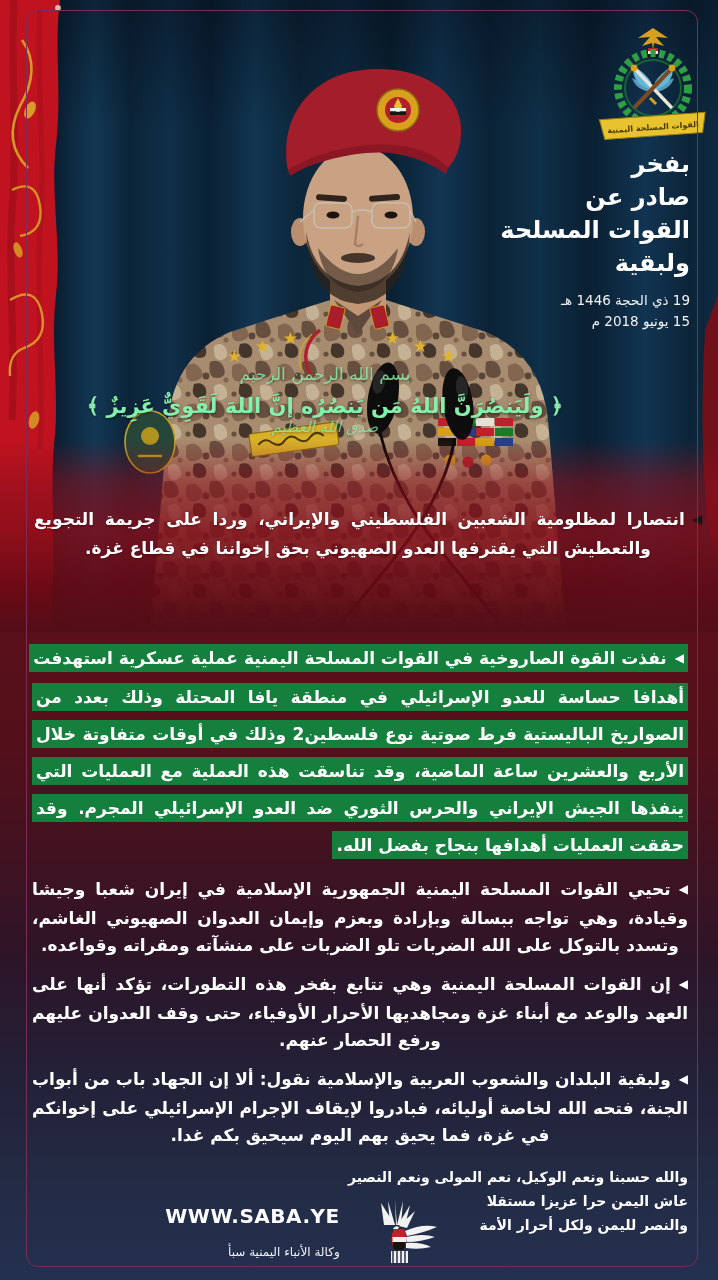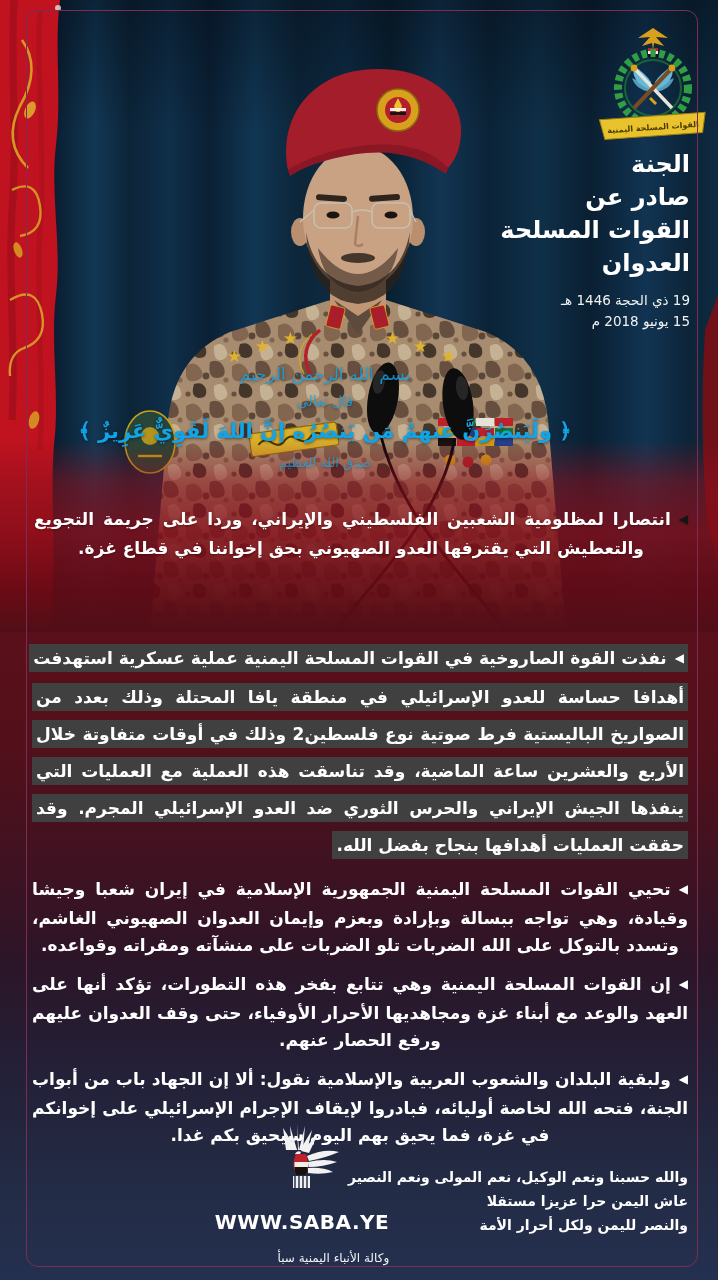--- a/index.html
+++ b/index.html
@@ -38,48 +38,48 @@
     position:absolute;top:10px;left:26px;right:20px;bottom:13px;z-index:30;
     border:1.5px solid #7d2c55;border-radius:12px;pointer-events:none;
   }
   
   .emblem{position:absolute;top:24px;right:6px;z-index:5;}
   .masthead{position:absolute;top:148px;right:28px;width:210px;z-index:5;
     text-align:right;color:#fff;}
   .masthead .t{font-size:24px;font-weight:700;line-height:33px;}
   .dates{margin-top:10px;font-size:13.5px;line-height:21px;color:#f2f2f2;font-weight:400;}
   
-  .quran{position:absolute;top:364px;left:0;width:650px;z-index:3;text-align:center;color:#0ea5e9;
+  .quran{position:absolute;top:364px;left:0;width:650px;z-index:3;text-align:center;color:#86efac;
     text-shadow:0 1px 3px rgba(30,10,5,.55);}
   .basmala{font-size:17px;opacity:.82;font-weight:400;}
   .qala{font-size:14px;opacity:.78;margin-top:9px;}
   .verse{font-size:21px;font-weight:700;margin-top:10px;}
-  .sadaqa{font-size:13px;opacity:.72;margin-top:12px;}
+  .sadaqa{font-size:15px;opacity:.72;margin-top:0;font-style:italic;}
   
   .para{color:#fff;font-weight:700;font-size:17px;line-height:27px;
     text-align:justify;text-align-last:center;}
   .bullet{font-size:12px;display:inline-block;margin-inline-end:8px;
     transform:translateY(-2px);}
   .bullet.dark{color:#151515;}
   .bullet.light{color:#fff;}
-  .p1{position:absolute;top:506px;right:30px;left:34px;z-index:3;
+  .p1{position:absolute;top:506px;right:16px;left:34px;z-index:3;
     text-shadow:0 1px 2px rgba(50,0,0,.45);}
   .statement{position:absolute;top:640px;right:30px;left:32px;z-index:3;}
   .para + .para{margin-top:12px;}
   .para.red{line-height:37px;text-align-last:right;}
   .para.red .hl{
-    background:#404040;
+    background:#15803d;
     -webkit-box-decoration-break:clone;box-decoration-break:clone;
     padding:4px 4px;
   }
   .closing{margin-top:16px;color:#fff;font-weight:700;
     font-size:14px;line-height:24px;}
   
   .footer{position:absolute;bottom:15px;left:0;width:604px;z-index:6;
-    display:flex;flex-direction:column;align-items:center;justify-content:center;gap:21px;}
+    display:flex;flex-direction:row;align-items:center;justify-content:center;gap:21px;}
   .fmeta{direction:ltr;text-align:right;color:#fff;}
   .website{font-size:20px;font-weight:700;letter-spacing:.5px;line-height:22px;}
   .agency{font-size:12px;margin-top:18px;opacity:.95;}
 </style>
 </head>
 <body>
 
 <div class="poster">
 
   <div class="photo">
@@ -235,34 +235,33 @@
       <circle cx="78" cy="44" r="3.4" fill="#d8a01d"></circle>
       <path d="M56,74 l6,6" stroke="#d8a01d" stroke-width="3"></path>
     </g>
     <g>
       <path d="M6,92 L112,92 L108,112 L10,112 Z" fill="#e8c32e" stroke="#9a7d10" stroke-width="1" transform="rotate(-4 59 102)"></path>
       <text x="59" y="106" text-anchor="middle" font-size="8" font-weight="bold" fill="#4a3a00" font-family="DejaVu Sans" transform="rotate(-4 59 102)">القوات المسلحة اليمنية</text>
     </g>
   </svg>
 
   <div class="masthead">
-    <div class="t">الجنة</div>
+    <div class="t">بفخر</div>
     <div class="t">صادر عن</div>
     <div class="t">القوات المسلحة</div>
-    <div class="t">العدوان</div>
+    <div class="t">ولبقية</div>
     <div class="dates">
       <div>19 ذي الحجة 1446 هـ</div>
       <div>15 يونيو 2018 م</div>
     </div>
   </div>
 
   <div class="quran">
     <div class="basmala">بسم الله الرحمن الرحيم</div>
-    <div class="qala">قال تعالى</div>
-    <div class="verse">﴿ ولَيَنصُرَنَّ عنهمُ مَن يَنصُرُه إنَّ اللهَ لَقَوِيٌّ عَزِيزٌ ﴾</div>
+    <div class="verse">﴿ ولَيَنصُرَنَّ اللهُ مَن يَنصُرُه إنَّ اللهَ لَقَوِيٌّ عَزِيزٌ ﴾</div>
     <div class="sadaqa">صدق الله العظيم</div>
   </div>
 
   <div class="para p1">
     <span class="bullet dark">◀</span><span>انتصارا لمظلومية الشعبين الفلسطيني والإيراني، وردا على جريمة التجويع والتعطيش التي يقترفها العدو الصهيوني بحق إخواننا في قطاع غزة.</span>
   </div>
 
   <div class="statement">
     <div class="para red">
       <span class="hl"><span class="bullet light">◀</span><span>نفذت القوة الصاروخية في القوات المسلحة اليمنية عملية عسكرية استهدفت أهدافا حساسة للعدو الإسرائيلي في منطقة يافا المحتلة وذلك بعدد من الصواريخ الباليستية فرط صوتية نوع فلسطين2 وذلك في أوقات متفاوتة خلال الأربع والعشرين ساعة الماضية، وقد تناسقت هذه العملية مع العمليات التي ينفذها الجيش الإيراني والحرس الثوري ضد العدو الإسرائيلي المجرم. وقد حققت العمليات أهدافها بنجاح بفضل الله.</span></span>

